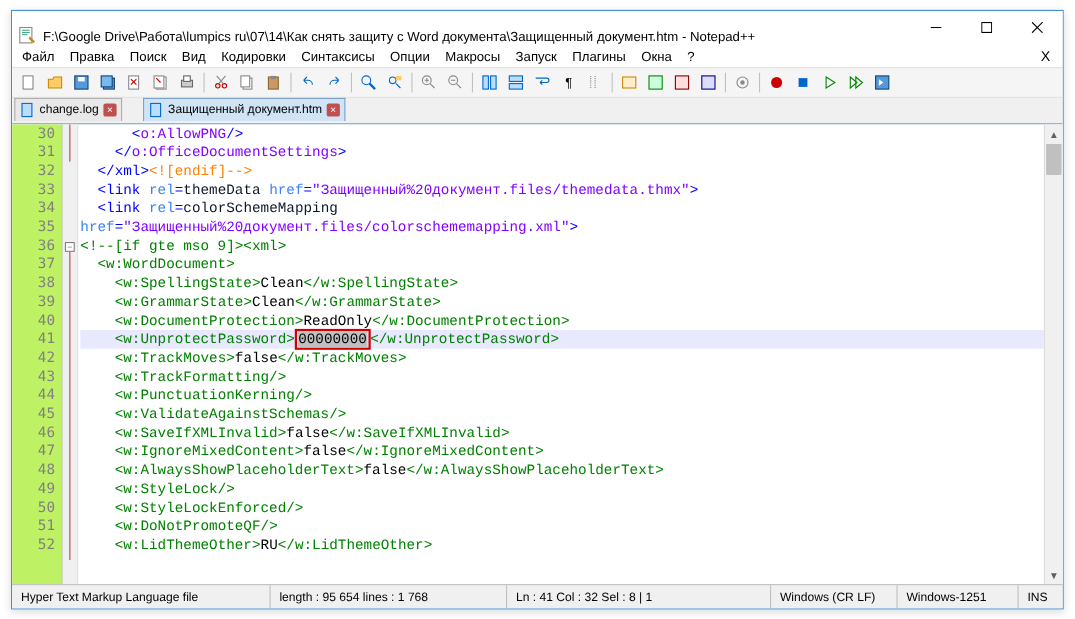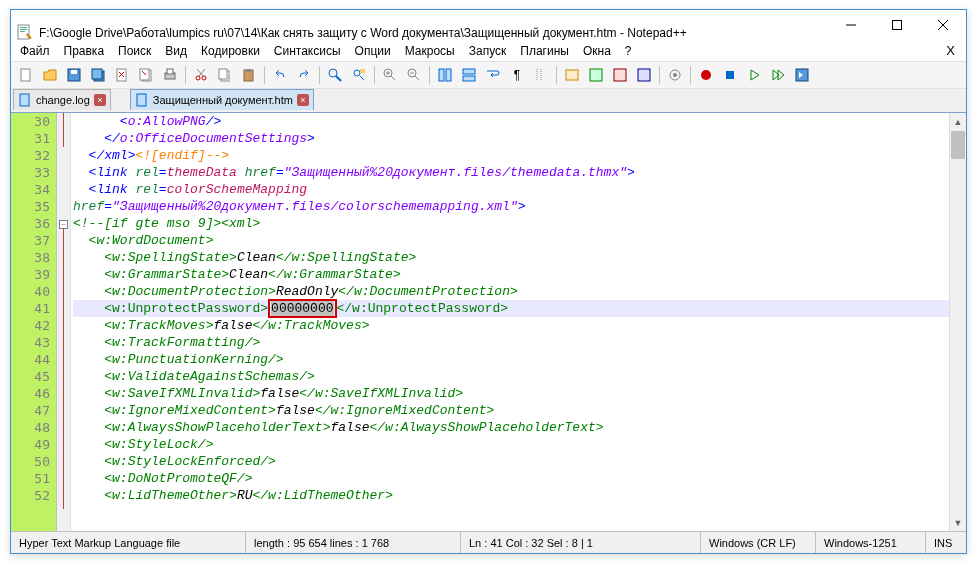--- a/index.html
+++ b/index.html
@@ -21,28 +21,28 @@
 .tab { height: 21px; display: flex; align-items: center; padding: 0 4px 0 4px; background: #e8e8e8; border: 1px solid #b0b0b0; border-bottom: none; font-size: 11px; cursor: pointer; }
 .tab.active { background: #d0e4f5; border-color: #7da2ce; }
 .tab .tab-icon { width: 14px; height: 14px; margin-right: 4px; }
 .tab .tab-close { width: 12px; height: 12px; margin-left: 4px; background: #c05050; color: #fff; border-radius: 2px; font-size: 9px; display: flex; align-items: center; justify-content: center; cursor: pointer; }
 .editor-area { flex: 1; display: flex; background: #fff; overflow: hidden; border-top: 1px solid #7da2ce; }
 .gutter { width: 46px; background: #bef264; border-right: 1px solid #c0c0c0; text-align: right; padding-right: 6px; color: #808080; font-family: Consolas, monospace; font-size: 13px; line-height: 17px; flex-shrink: 0; }
 .fold-column { width: 14px; background: #f0f0f0; border-right: 1px solid #e0e0e0; flex-shrink: 0; position: relative; }
 .fold-box { position: absolute; left: 2px; width: 9px; height: 9px; border: 1px solid #808080; background: #fff; font-size: 8px; line-height: 7px; text-align: center; color: #808080; cursor: pointer; }
 .fold-line { position: absolute; left: 6px; width: 1px; background: #c04040; }
 .code { flex: 1; font-family: Consolas, "Courier New", monospace; font-size: 13px; line-height: 17px; white-space: pre; overflow: auto; padding-left: 2px; }
-.code .line { height: 17px; font-style: italic; }
+.code .line { height: 17px; }
 .code .hl-line { background: #e8e8ff; height: 17px; }
 .s-blue { color: #0000ff; }
-.s-red { color: #15803d; }
+.s-red { color: #3b82f6; }
 .s-purple { color: #8000ff; }
 .s-green { color: #008000; }
 .s-orange { color: #ff8000; }
-.s-brown { color: #be185d; }
+.s-brown { color: #0f172a; }
 .selected { background: #c0c0c0; }
 .red-box { border: 2px solid #d00000; padding: 0 1px; }
 .statusbar { height: 22px; border-top: 1px solid #c0c0c0; display: flex; align-items: center; font-size: 11px; background: #f0f0f0; }
 .statusbar .cell { padding: 0 8px; border-right: 1px solid #c0c0c0; height: 100%; display: flex; align-items: center; }
 .statusbar .cell.flex { flex: 1; }
 .scrollbar-v { width: 17px; background: #f0f0f0; border-left: 1px solid #dcdcdc; position: relative; }
 .scrollbar-v .thumb { position: absolute; left: 1px; right: 1px; top: 18px; height: 28px; background: #c0c0c0; border-radius: 1px; }
 .scrollbar-v .arrow { position: absolute; left: 0; right: 0; height: 17px; display: flex; align-items: center; justify-content: center; cursor: pointer; font-size: 9px; color: #606060; }
 </style>
 </head>

